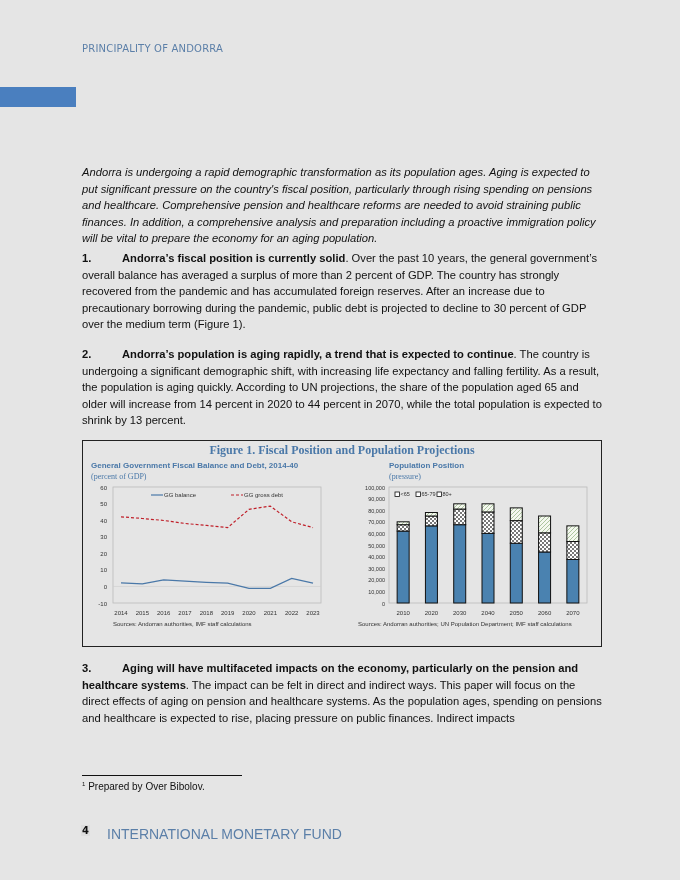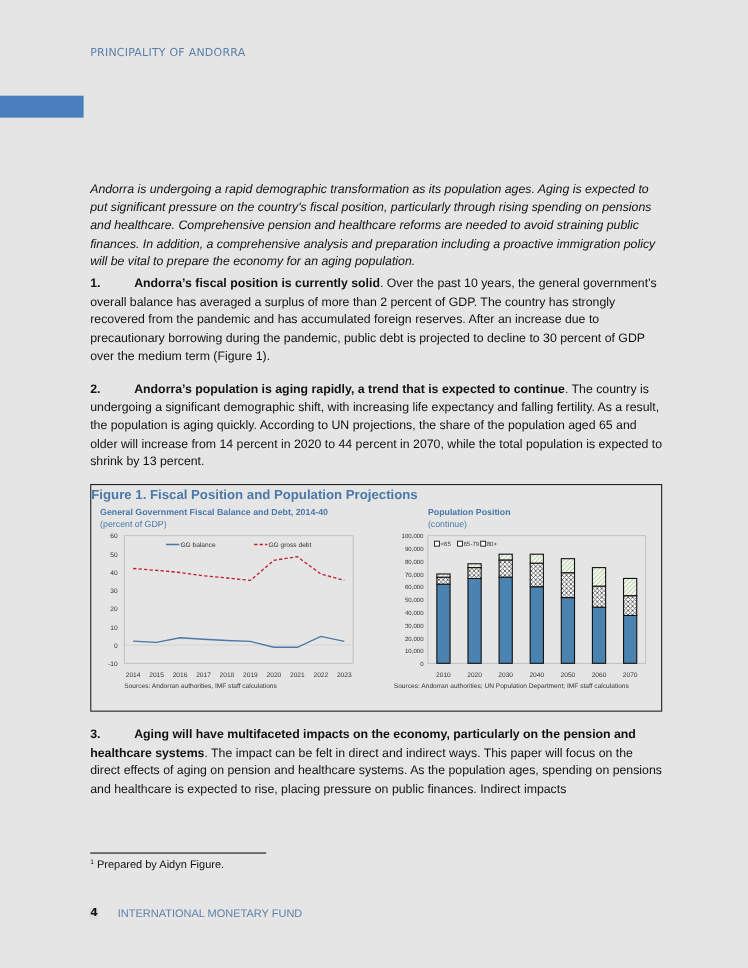--- a/index.html
+++ b/index.html
@@ -6,30 +6,30 @@
   .page { position:relative; width:680px; height:880px; background:#e5e5e5; font-family:"DejaVu Sans", sans-serif; color:#111; overflow:hidden; }
   .running-head { position:absolute; left:82px; top:43px; font-size:10px; color:#5b7fa8; letter-spacing:0.2px; }
   .title-bar { position:absolute; left:0; top:87px; width:76px; height:20px; background:#4a7fbf; }
   .title { position:absolute; left:82px; top:82px; font-size:19px; font-weight:bold; line-height:30px; color:#111; letter-spacing:-0.3px; font-family:"Liberation Sans", sans-serif; }
   .title sup { font-size:12px; }
   .abstract { position:absolute; left:82px; top:152px; width:520px; font-size:11.2px; line-height:16.5px; font-style:italic; font-family:"Liberation Sans", sans-serif;margin-top:12px; }
   .para { position:absolute; left:82px; width:520px; font-size:11.2px; line-height:16.5px; font-family:Liberation Sans, sans-serif; }
   .para .num { display:inline-block; width:40px; font-weight:bold; }
   .para b { font-weight:bold; }
   .figure { position:absolute; left:82px; top:440px; width:518px; height:205px; border:1px solid #222; }
-  .fig-title { position:absolute; left:0; width:100%; top:2px; font-size:12px; font-weight:bold; color:#4a78a8; font-family:Liberation Sans, sans-serif; }
+  .fig-title { position:absolute; left:0; width:100%; top:2px; text-align:center; font-size:12px; font-weight:bold; color:#4a78a8; font-family:Liberation Serif, serif; }
   .sub-title { position:absolute; font-size:8px; font-weight:bold; color:#4a78a8; font-family:"Liberation Sans", sans-serif; }
-  .sub-unit { position:absolute; font-size:8px; color:#4a78a8; font-family:Liberation Sans, sans-serif; }
+  .sub-unit { position:absolute; font-size:8px; color:#4a78a8; font-family:Liberation Serif, serif; }
   .source { position:absolute; font-size:6px; color:#333; font-family:"Liberation Sans", sans-serif; }
   svg text { font-family:"Liberation Sans", sans-serif; }
   .fn-rule { position:absolute; left:82px; top:775px; width:160px; border-top:1px solid #111; }
   .footnote { position:absolute; left:82px; top:781px; font-size:10px; font-family:"Liberation Sans", sans-serif; }
   .footnote sup { font-size:6px; }
   .page-num { position:absolute; left:81px; top:825px; font-size:10px; font-weight:bold; background:#ddd; padding:0 1px; }
-  .footer { position:absolute; left:107px; top:826px; font-size:10px; color:#5b7fa8; font-family:"Liberation Sans", sans-serif; }
+  .footer { position:absolute; left:107px; top:826px; font-size:14px; color:#5b7fa8; font-family:"Liberation Sans", sans-serif; }
 </style>
 </head>
 <body>
 
 <div class="page">
   <div class="running-head">PRINCIPALITY OF ANDORRA</div>
   <div class="title-bar"></div>
   <div class="title">
   </div>
 
@@ -72,21 +72,21 @@
         <polyline points="38,103.78285714285715 59.33333333333333,104.94285714285715 80.66666666666666,100.8 102,102.12571428571428 123.33333333333333,103.28571428571428 144.66666666666666,104.11428571428571 166,109.41714285714286 187.33333333333331,109.41714285714286 208.66666666666666,99.47428571428571 230,104.11428571428571" fill="none" stroke="#4a78a8" stroke-width="1.2"></polyline>
         <polyline points="38,37.82857142857142 59.33333333333333,39.485714285714295 80.66666666666666,41.47428571428571 102,44.457142857142856 123.33333333333333,46.4457142857143 144.66666666666666,48.599999999999994 166,30.371428571428567 187.33333333333331,27.05714285714285 208.66666666666666,42.80000000000001 230,48.599999999999994" fill="none" stroke="#c0202a" stroke-width="1.2" stroke-dasharray="3,2"></polyline>
         <line x1="68" x2="80" y1="16" y2="16" stroke="#4a78a8" stroke-width="1.2"></line>
         <text x="81" y="18" font-size="6" fill="#333">GG balance</text>
         <line x1="148" x2="160" y1="16" y2="16" stroke="#c0202a" stroke-width="1.2" stroke-dasharray="3,2"></line>
         <text x="161" y="18" font-size="6" fill="#333">GG gross debt</text>
       </svg>
     <div class="source" style="left:30px;top:180px">Sources: Andorran authorities, IMF staff calculations</div>
 
     <div class="sub-title" style="left:306px;top:20px">Population Position</div>
-    <div class="sub-unit" style="left:306px;top:31px">(continue)</div>
+    <div class="sub-unit" style="left:306px;top:31px">(pressure)</div>
     <svg id="barChart" width="250" height="140" style="position:absolute;left:256px;top:38px">
         <defs>
           <pattern id="hatchX" width="4" height="4" patternUnits="userSpaceOnUse">
             <rect width="4" height="4" fill="#fff"></rect>
             <path d="M0,0 L4,4 M4,0 L0,4" stroke="#555" stroke-width="0.8"></path>
           </pattern>
           <pattern id="hatchD" width="4" height="4" patternUnits="userSpaceOnUse">
             <rect width="4" height="4" fill="#f4f8ef"></rect>
             <path d="M0,4 L4,0" stroke="#9ab88a" stroke-width="0.8"></path>
           </pattern>
@@ -139,17 +139,17 @@
         <text x="103.5" y="17" font-size="5.5" fill="#333">80+</text>
       </svg>
     <div class="source" style="left:275px;top:180px">Sources: Andorran authorities; UN Population Department;  IMF staff calculations</div>
   </div>
 
   <div class="para" style="top:660px">
     <span class="num">3.</span><b>Aging will have multifaceted impacts on the economy, particularly on the pension and healthcare systems</b><span>. The impact can be felt in direct and indirect ways. This paper will focus on the direct effects of aging on pension and healthcare systems. As the population ages, spending on pensions and healthcare is expected to rise, placing pressure on public finances. Indirect impacts</span>
   </div>
 
   <div class="fn-rule"></div>
-  <div class="footnote"><sup>1</sup> <span>Prepared by Aidyn Figure.</span></div>
+  <div class="footnote"><sup>1</sup> <span>Prepared by Over Bibolov.</span></div>
 
   <div class="page-num">4</div>
   <div class="footer">INTERNATIONAL MONETARY FUND</div>
 </div>
 
 </body></html>

